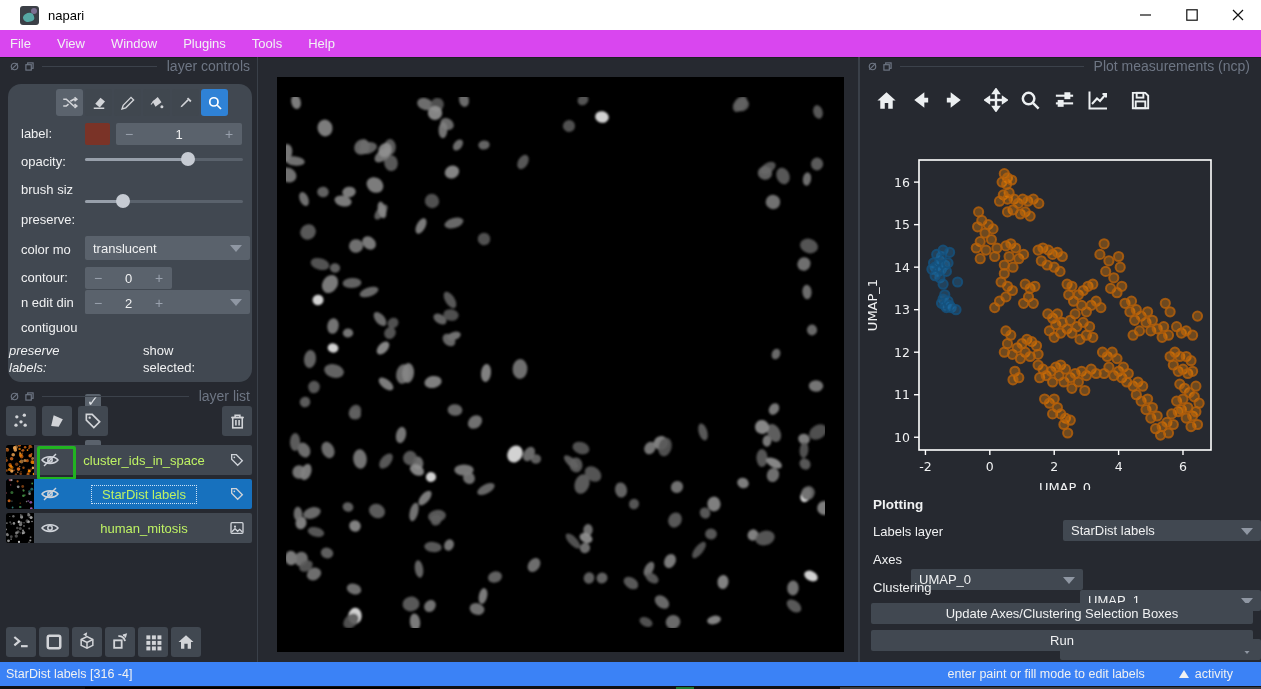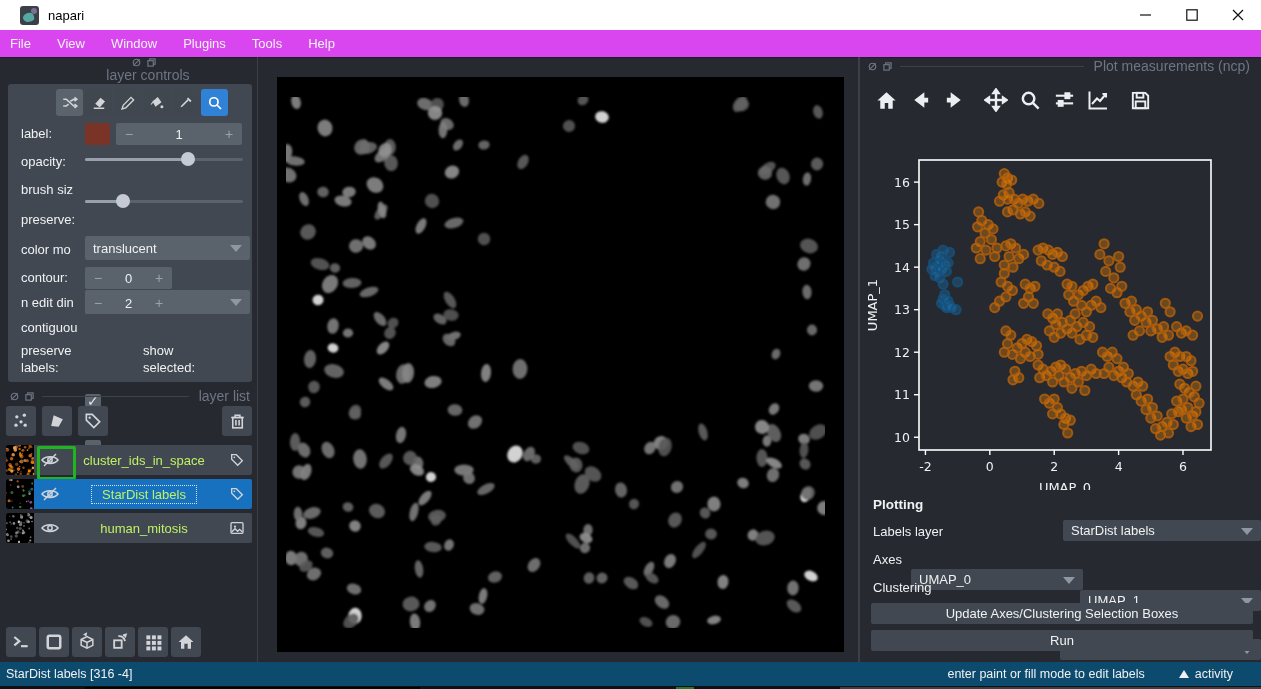--- a/index.html
+++ b/index.html
@@ -18,21 +18,21 @@
   
   .menubar{left:0;top:30px;width:1261px;height:27px;background:#d946ef;display:flex;align-items:center;
        color:#f2f3f4;font-size:13px;border-bottom:1px solid #1d1f24;}
   .menu-item{padding:0 13px;}
   .menu-item:first-child{padding-left:10px;}
   
   .dockhead{height:16px;display:flex;align-items:center;color:#6e7684;font-size:14px;}
   .dockhead .mini{display:flex;gap:6px;margin-right:8px;color:#6e7684;}
   .dockhead .hline{flex:1;height:1px;background:#3c424b;margin-right:10px;}
   
-  .panel{background:#414851;border-radius:3px;}
+  .panel{background:#414851;border-radius:13px;}
   .toolbtn{width:27px;height:27px;border-radius:3px;background:#40474f;display:flex;align-items:center;justify-content:center;color:#d2d4d8;}
   .toolbtn.checked{background:#5b636d;}
   .toolbtn.active{background:#2f82d6;color:#fff;}
   .lbl{color:#f0f1f2;font-size:13px;}
   .combo{background:#5a626c;border-radius:2px;color:#f0f1f2;font-size:13px;display:flex;align-items:center;
          padding-left:8px;position:relative;}
   .combo .arrow{position:absolute;right:8px;top:50%;margin-top:-3px;width:0;height:0;
          border-left:6px solid transparent;border-right:6px solid transparent;border-top:7px solid #8f97a3;}
   .combo.dark{background:#414851;}
   .spin{background:#5a626c;border-radius:2px;color:#f0f1f2;font-size:13px;display:flex;align-items:center;}
@@ -57,21 +57,21 @@
   .layer-row.selected .lname .inner{border:1px dotted #cfe3f7;}
   .layer-row .ticon{width:30px;display:flex;justify-content:center;color:#cfd3d9;flex:none;}
   .greenbox{position:absolute;border:3px solid #21b421;border-radius:2px;pointer-events:none;}
   
   .mplbar{display:flex;align-items:center;gap:8px;color:#eceff1;}
   .mplbtn{width:26px;height:26px;display:flex;align-items:center;justify-content:center;}
   .tick{font-size:12.5px;fill:#f0f1f2;font-family:"DejaVu Sans",sans-serif;}
   .alabel{font-size:13px;fill:#f0f1f2;font-family:"DejaVu Sans",sans-serif;}
   .formlabel{color:#f0f1f2;font-size:13px;}
   
-  .statusbar{left:0;top:662px;width:1261px;height:24px;background:#0c4a6e;color:#f0f1f2;font-size:12.5px;
+  .statusbar{left:0;top:662px;width:1261px;height:24px;background:#3b82f6;color:#f0f1f2;font-size:12.5px;
        display:flex;align-items:center;}
   .divider{background:#3a4049;}
   .bottomstrip{left:0;top:686px;width:1261px;height:3px;background:#101114;}
   svg{display:block;}
 </style>
 </head>
 <body>
 
 <div class="app">
 
@@ -99,21 +99,21 @@
 
   <div class="abs menubar">
     <span class="menu-item">File</span>
     <span class="menu-item">View</span>
     <span class="menu-item">Window</span>
     <span class="menu-item">Plugins</span>
     <span class="menu-item">Tools</span>
     <span class="menu-item">Help</span>
   </div>
 
-  <div class="abs dockhead" style="left:28px;top:58px;width:240px;flex-direction:column;">
+  <div class="abs dockhead" style="left:10px;top:58px;width:240px;">
     <span class="mini">
       <svg width="9" height="9" viewBox="0 0 10 10">
           <circle cx="5" cy="5" r="3.6" fill="none" stroke="#6e7684" stroke-width="1.3"></circle>
           <line x1="1.5" y1="8.5" x2="8.5" y2="1.5" stroke="#6e7684" stroke-width="1.3"></line>
         </svg>
       <svg width="9" height="9" viewBox="0 0 10 10">
           <rect x="3" y="1" width="6" height="6" fill="none" stroke="#6e7684" stroke-width="1.3"></rect>
           <rect x="1" y="3" width="6" height="6" fill="#262930" stroke="#6e7684" stroke-width="1.3"></rect>
         </svg>
     </span>
@@ -209,21 +209,21 @@
     <div class="abs lbl" style="left:13px;top:211px;">n edit din</div>
     <div class="abs spin" style="left:77px;top:208px;width:87px;height:22px;">
       <span class="m">−</span>
         <span class="v">2</span>
         <span class="p">+</span>
     </div>
 
     <div class="abs lbl" style="left:13px;top:236px;">contiguou</div>
     <div class="abs chk" style="left:77px;top:234px;" data-checked="true"></div>
 
-    <div class="abs lbl" style="left:13px;top:258px;line-height:17px;">
+    <div class="abs lbl" style="left:1px;top:258px;line-height:17px;font-style:italic;">
       <div>preserve</div>
       <div>labels:</div>
     </div>
     <div class="abs chk" style="left:77px;top:264px;" data-checked="false"></div>
     <div class="abs lbl" style="left:135px;top:258px;line-height:17px;">
       <div>show</div>
       <div>selected:</div>
     </div>
     <div class="abs chk" style="left:210px;top:264px;" data-checked="false"></div>
   </div>

